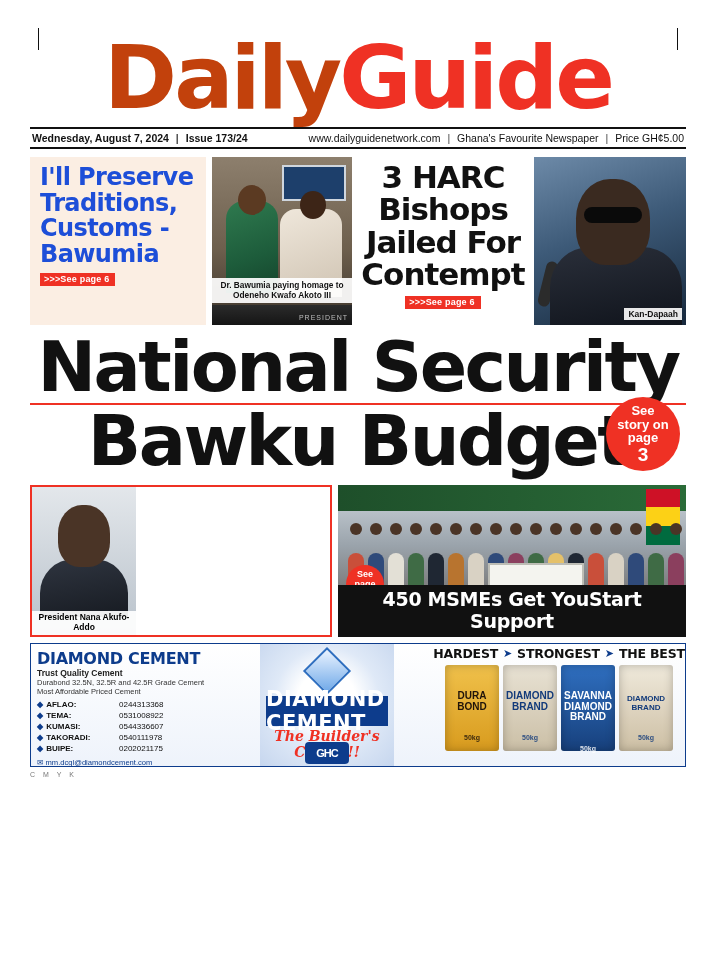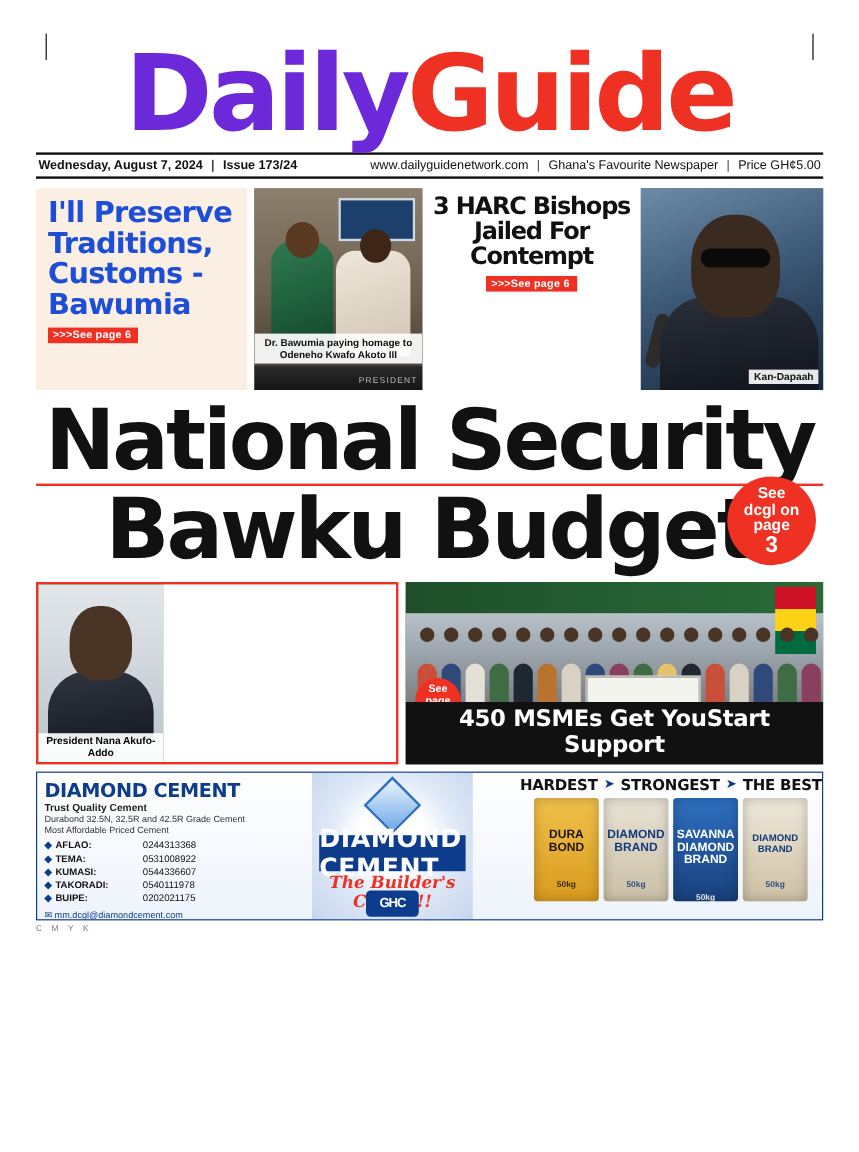--- a/index.html
+++ b/index.html
@@ -28,21 +28,21 @@
     line-height: 0.9;
     margin-top: 10px;
   }
   .masthead .title {
     font-family: "DejaVu Sans", sans-serif;
     font-weight: 700;
     font-size: 88px;
     letter-spacing: -3px;
     display: inline-block;
   }
-  .masthead .daily { color: #6d28d9; }
+  .masthead .daily { color: #c2410c; }
   .masthead .guide { color: #ef3124; }
 
   .infobar {
     display: flex;
     justify-content: space-between;
     align-items: center;
     border-top: 2px solid #111;
     border-bottom: 2px solid #111;
     margin-top: 10px;
     padding: 3px 2px;
@@ -133,21 +133,21 @@
     position: absolute; right: 4px; bottom: 4px;
   }
   .teaser-mid {
     flex: 1 1 auto;
     text-align: center;
     padding-top: 4px;
   }
   .teaser-mid .hl {
     font-family: "DejaVu Sans", sans-serif;
     font-weight: 700;
-    font-size: 20px;
+    font-size: 31px;
     line-height: 1.04;
     letter-spacing: -1px;
     color: #111;
   }
   .teaser-right {
     flex: 0 0 152px;
     position: relative;
     overflow: hidden;
     background: #1c3350;
   }
@@ -469,21 +469,21 @@
       <div class="tr-glass"></div>
       <div class="tr-name">Kan-Dapaah</div>
     </div>
   </div>
 
   <div class="mainhead">
     <div class="line rule">National Security</div>
     <div class="line">Bawku Budget</div>
     <div class="badge">
       <span>See</span>
-      <span>dcgl on</span>
+      <span>story on</span>
       <span>page</span>
       <span class="big">3</span>
     </div>
   </div>
 
   <div class="lower">
 
     <div class="lw-left">
       <div class="lw-photo">
         <div class="bg"></div>

